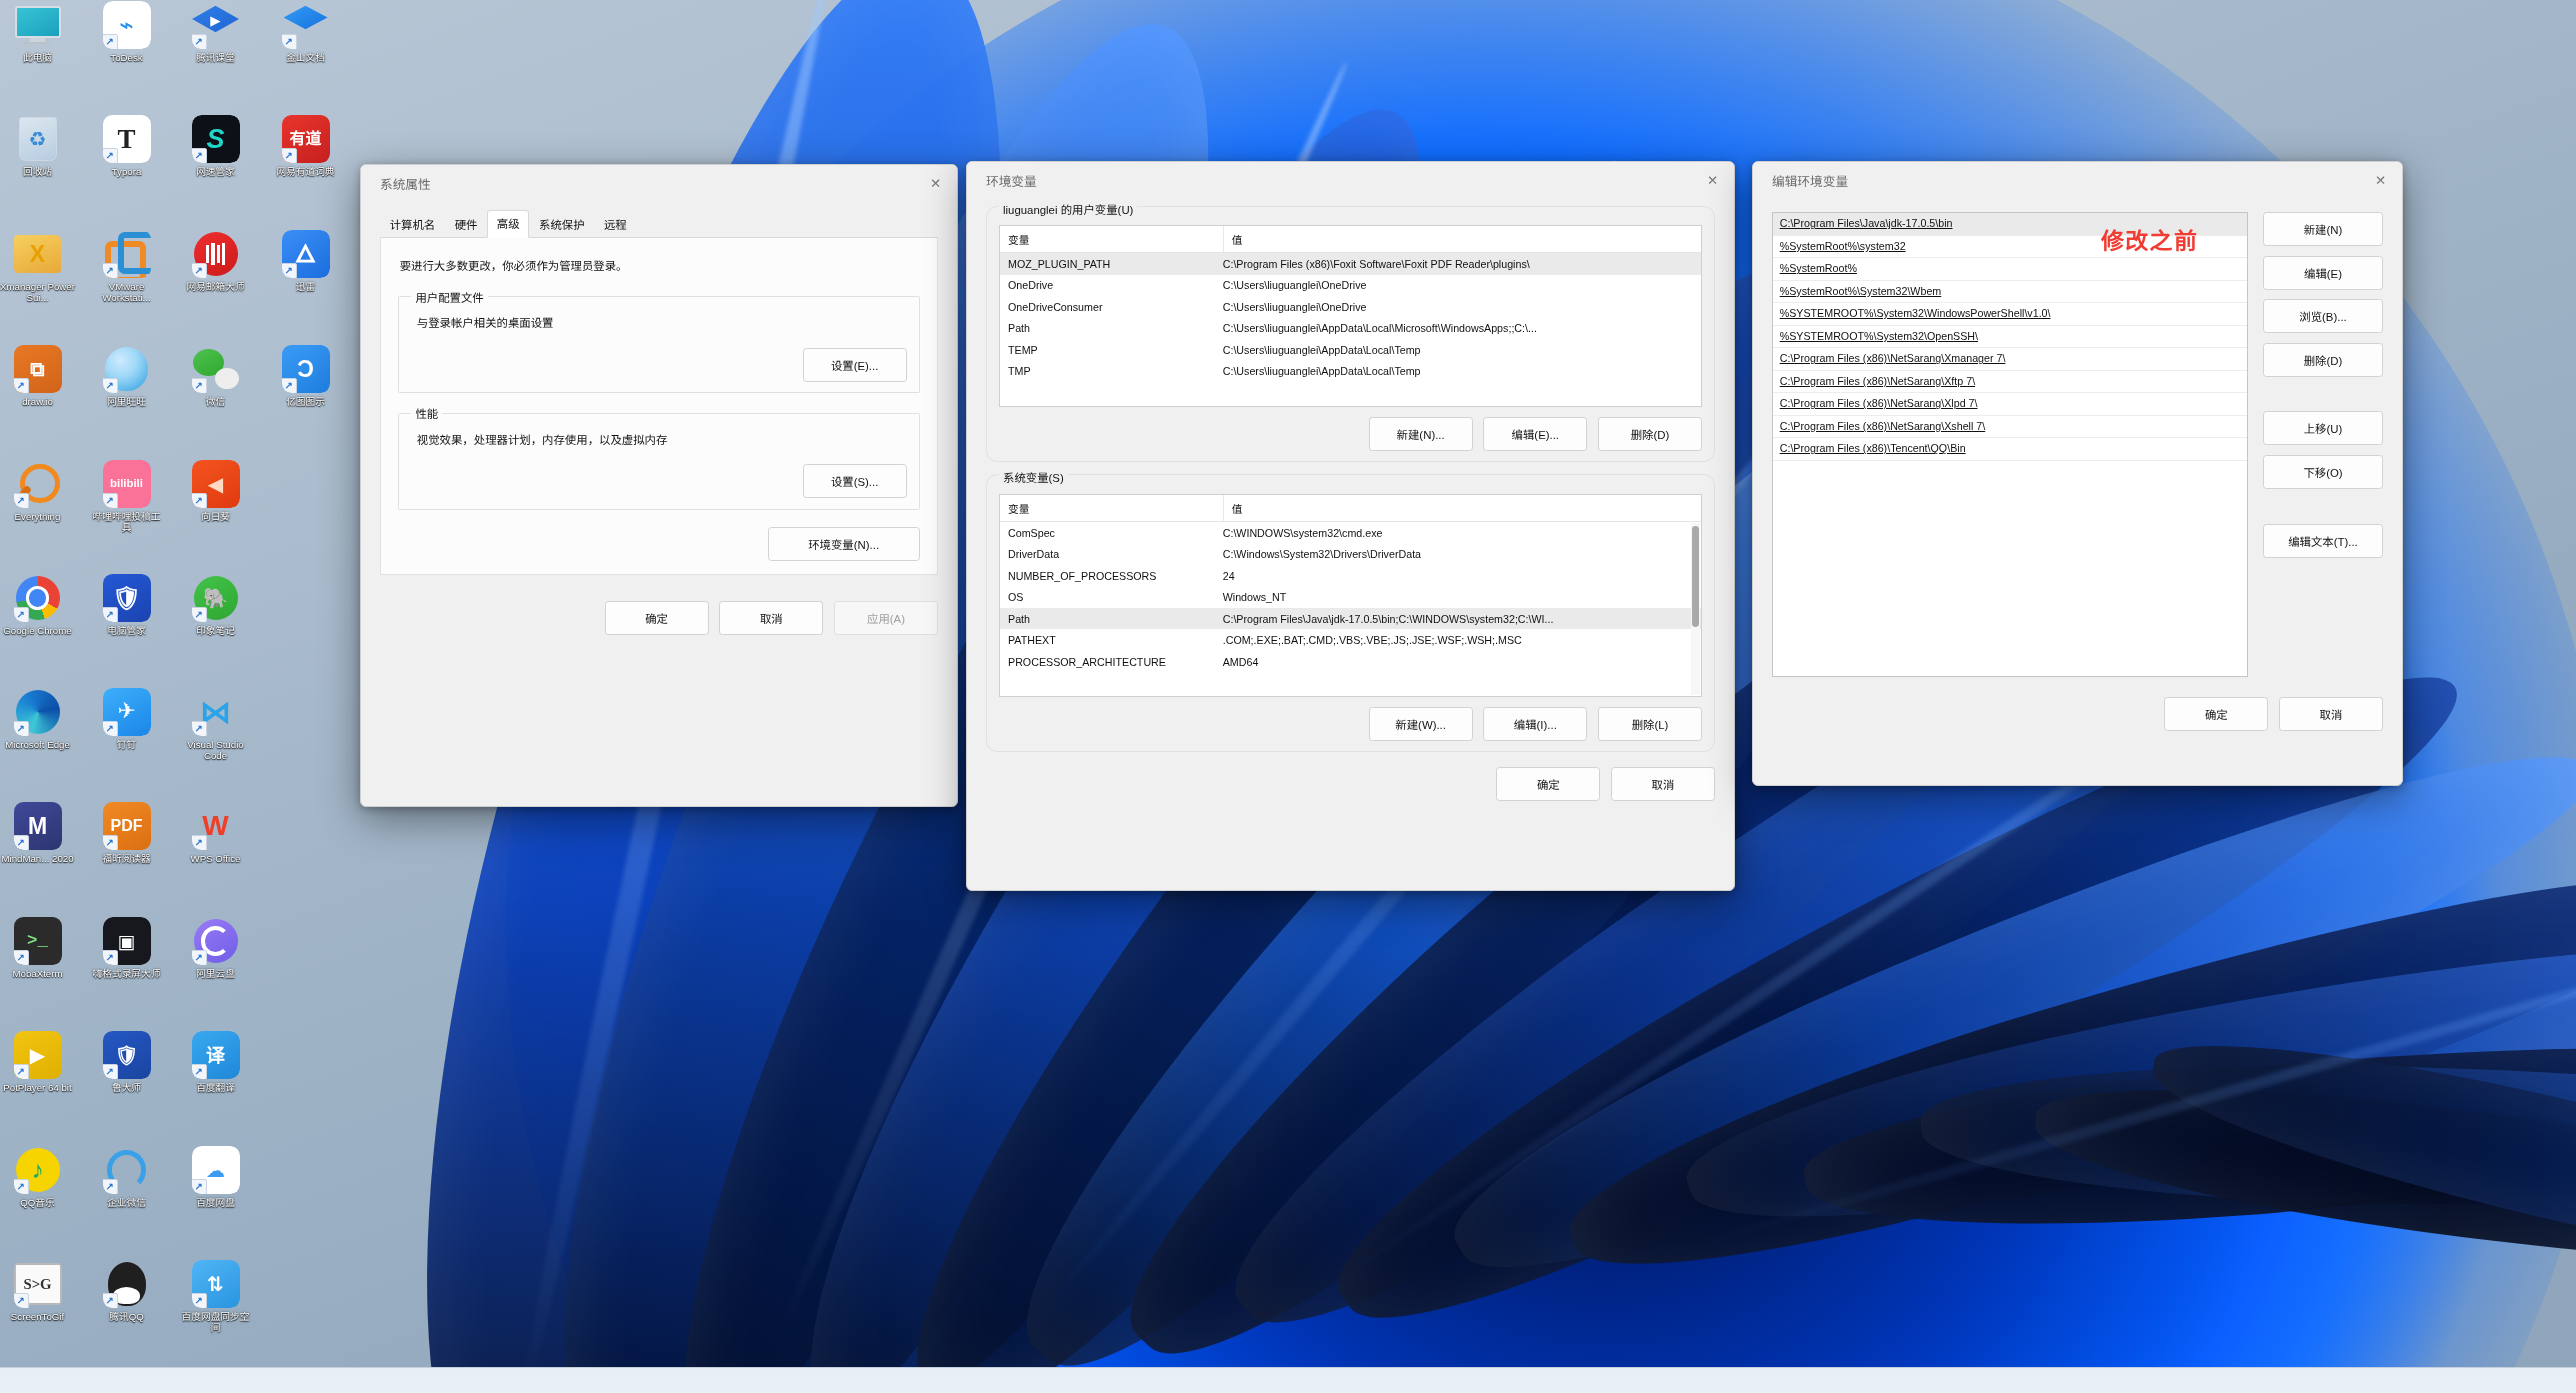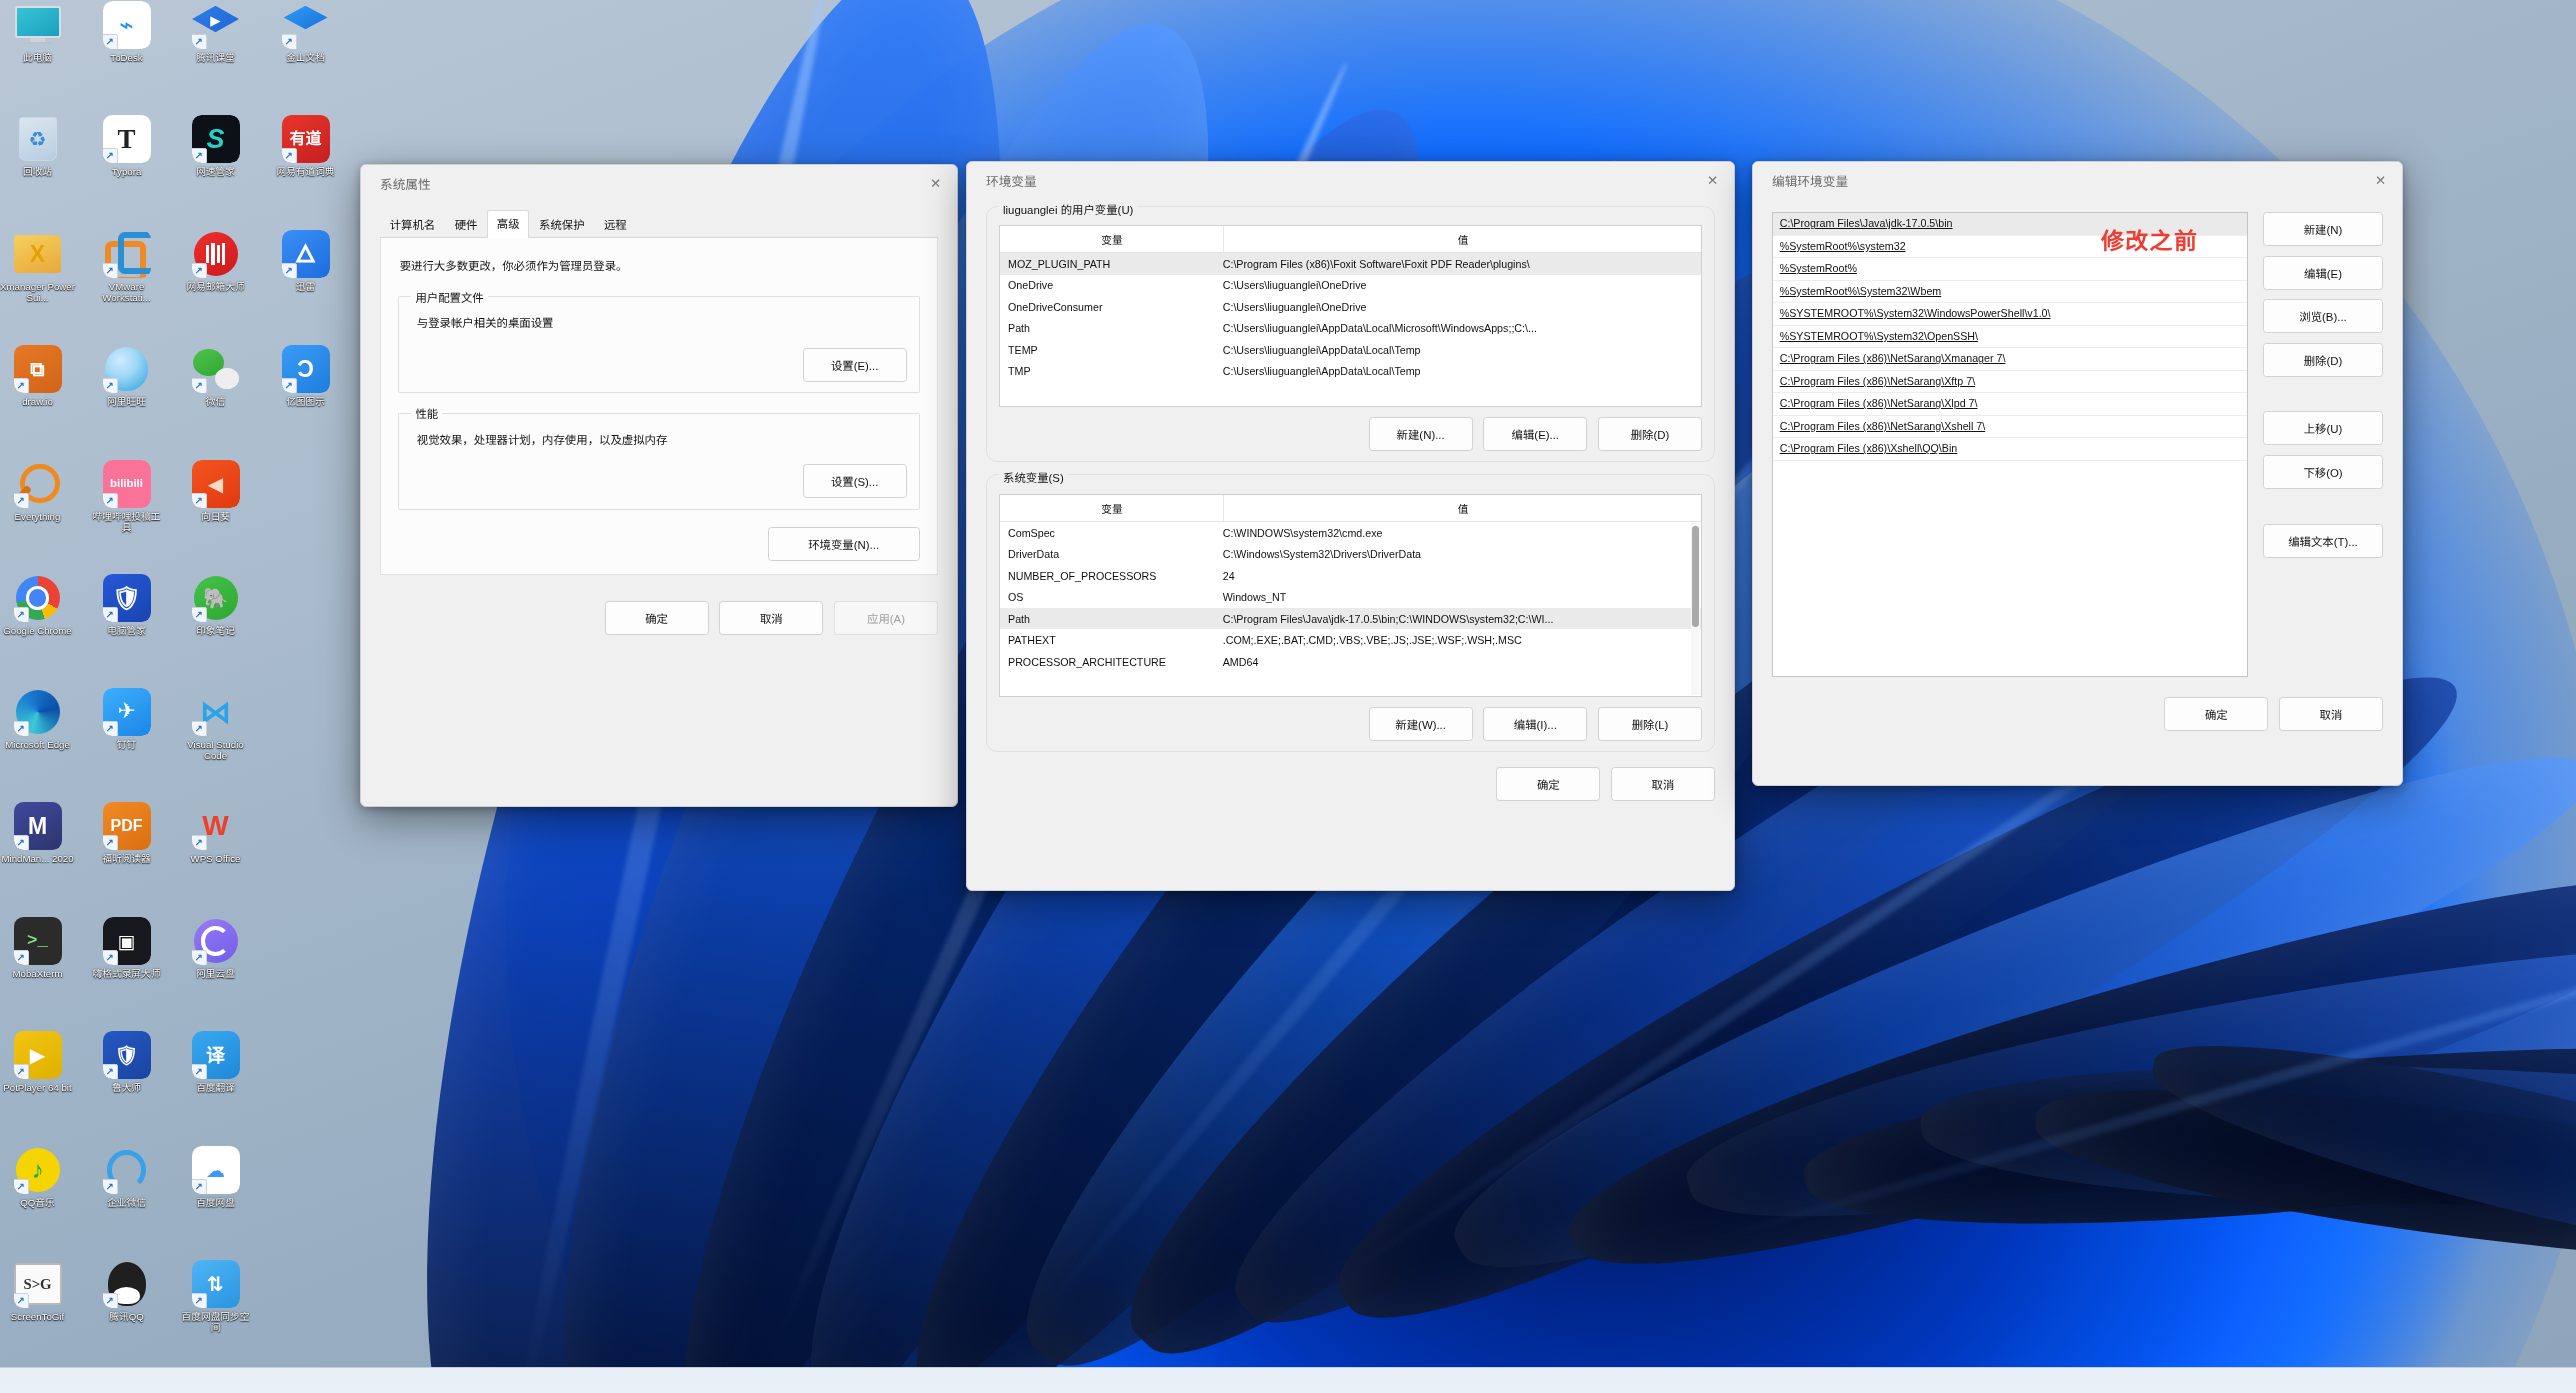--- a/index.html
+++ b/index.html
@@ -62,21 +62,21 @@
     border-radius:3.4px;font-size:11.4px;color:#111;display:inline-flex;
     align-items:center;justify-content:center;padding:0 8px;cursor:default;}
   .btn.disabled{color:#a0a0a0;background:#f7f7f7;border-color:#e0e0e0;}
   .dlg-footer{display:flex;justify-content:flex-end;gap:10.7px;padding:10.7px 19px 13.4px 0;}
   
   .envgrp{border:0.7px solid #e0e0e0;border-radius:11px;padding:2.7px 12px 10.7px 12px;
     margin:0 0 5.4px 0;background:#f0f0f0;}
   .envgrp > .lg{font-size:11.4px;color:#111;position:relative;top:-8.7px;background:#f0f0f0;
     display:inline-block;padding:0 4px;}
   .vtable{background:#fff;border:0.7px solid #cfcfcf;position:relative;overflow:hidden;}
-  .vhead{display:flex;border-bottom:0.7px solid #e4e4e4;text-align:center;}
+  .vhead{display:flex;border-bottom:0.7px solid #e4e4e4;}
   .vhead > div{font-size:10.7px;color:#111;padding:5.4px 6.7px 5.4px 8px;}
   .vh-name{width:208px;border-right:0.7px solid #e8e8e8;}
   .vh-val{flex:1;}
   .vrow{display:flex;font-size:10.7px;color:#111;height:21.5px;align-items:center;}
   .vrow.sel{background:#eaeaea;}
   .vrow .vn{width:208px;padding-left:8px;white-space:nowrap;overflow:hidden;text-overflow:clip;}
   .vrow .vv{flex:1;padding-left:6.7px;white-space:nowrap;overflow:hidden;
     text-overflow:ellipsis;padding-right:9.4px;}
   .vscroll{position:absolute;right:0.7px;top:28px;bottom:0.7px;width:9.4px;background:#f7f7f7;}
   .vthumb{position:absolute;right:1.3px;width:6.7px;background:#a9a9a9;border-radius:3.4px;}
@@ -688,21 +688,21 @@
             <div class="erow sel">C:\Program Files\Java\jdk-17.0.5\bin</div>
             <div class="erow">%SystemRoot%\system32</div>
             <div class="erow">%SystemRoot%</div>
             <div class="erow">%SystemRoot%\System32\Wbem</div>
             <div class="erow">%SYSTEMROOT%\System32\WindowsPowerShell\v1.0\</div>
             <div class="erow">%SYSTEMROOT%\System32\OpenSSH\</div>
             <div class="erow">C:\Program Files (x86)\NetSarang\Xmanager 7\</div>
             <div class="erow">C:\Program Files (x86)\NetSarang\Xftp 7\</div>
             <div class="erow">C:\Program Files (x86)\NetSarang\Xlpd 7\</div>
             <div class="erow">C:\Program Files (x86)\NetSarang\Xshell 7\</div>
-            <div class="erow">C:\Program Files (x86)\Xshell\QQ\Bin</div>
+            <div class="erow">C:\Program Files (x86)\Tencent\QQ\Bin</div>
           </div>
       </div>
       <div class="annot" style="left: 329px; top: 9.4px; color: rgb(239, 61, 52);">修改之前</div>
     </div>
     <div class="sidebtns">
       <div class="btn">新建(N)</div>
       <div class="btn">编辑(E)</div>
       <div class="btn">浏览(B)...</div>
       <div class="btn">删除(D)</div>
       <div class="gap-lg"></div>

